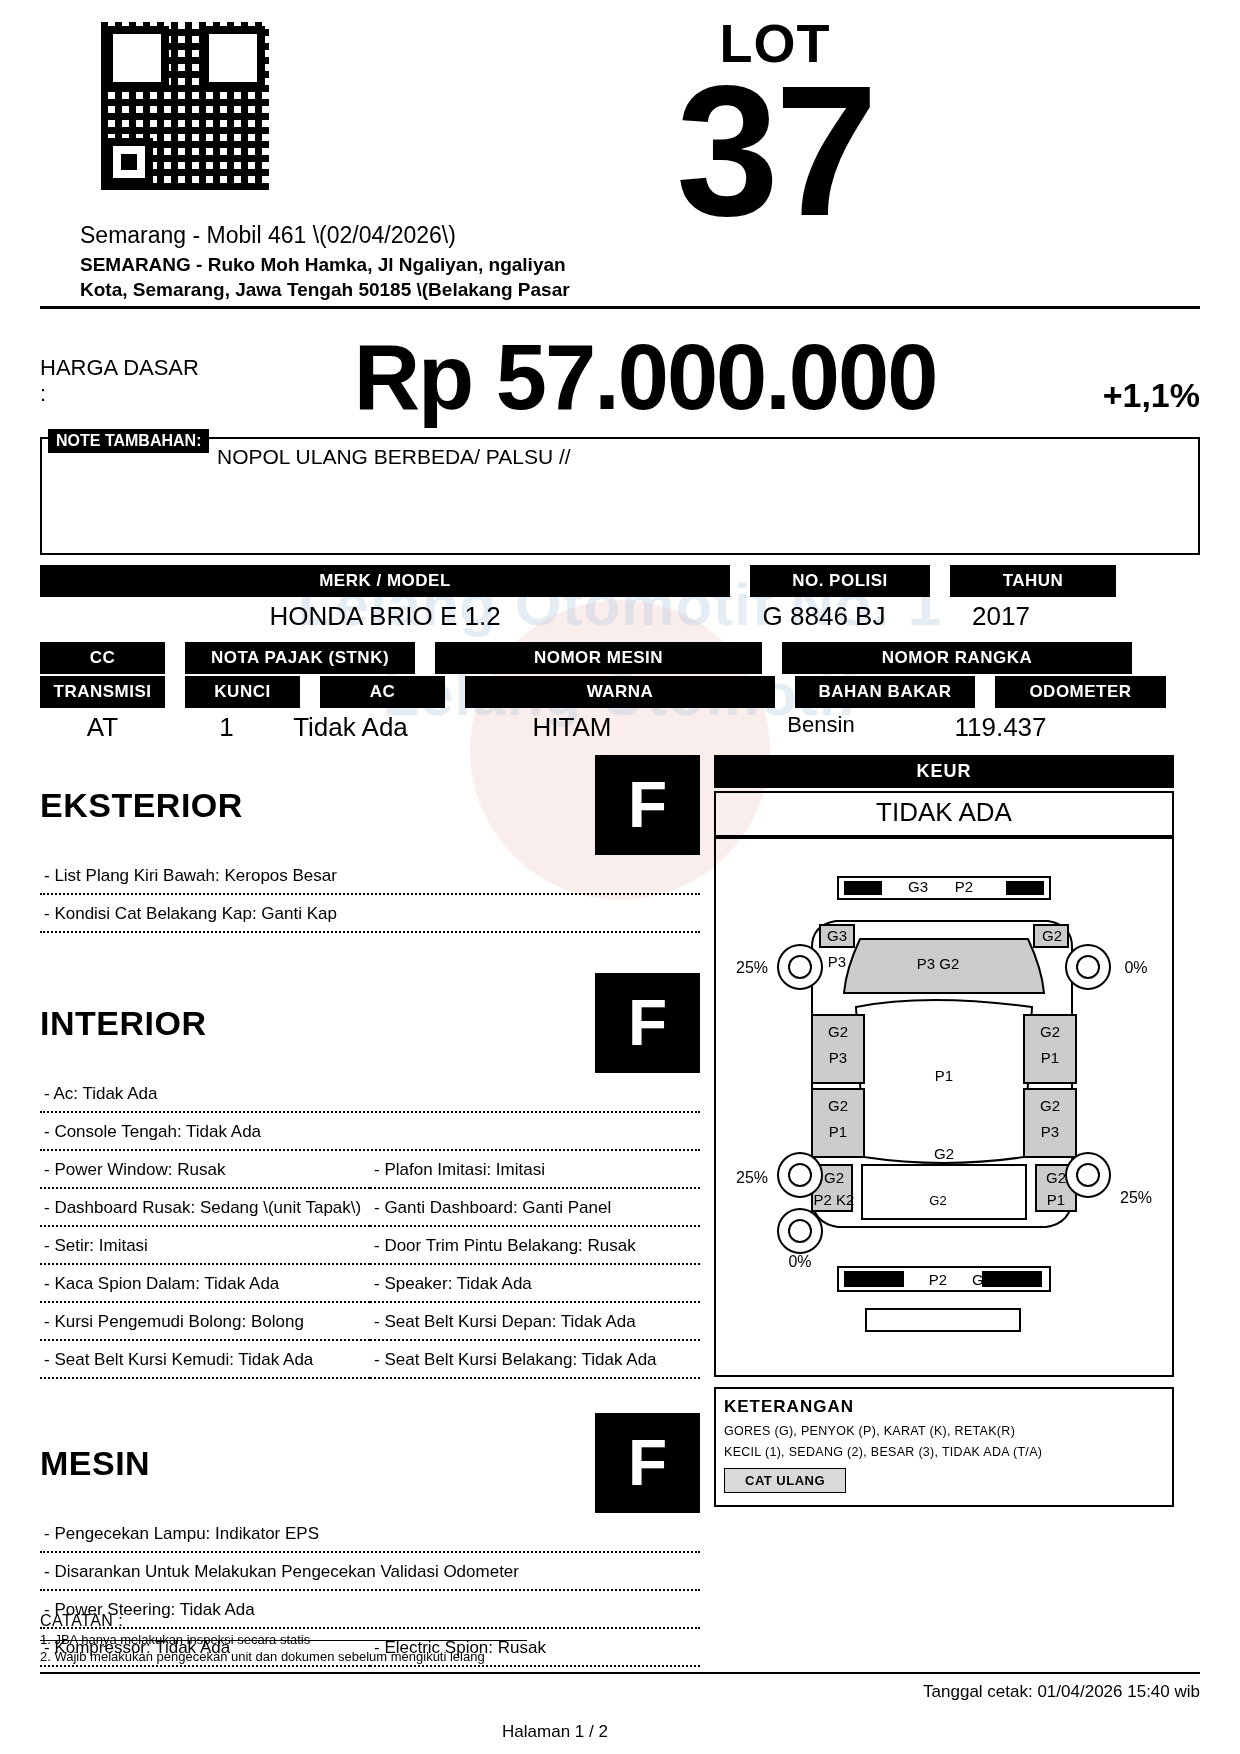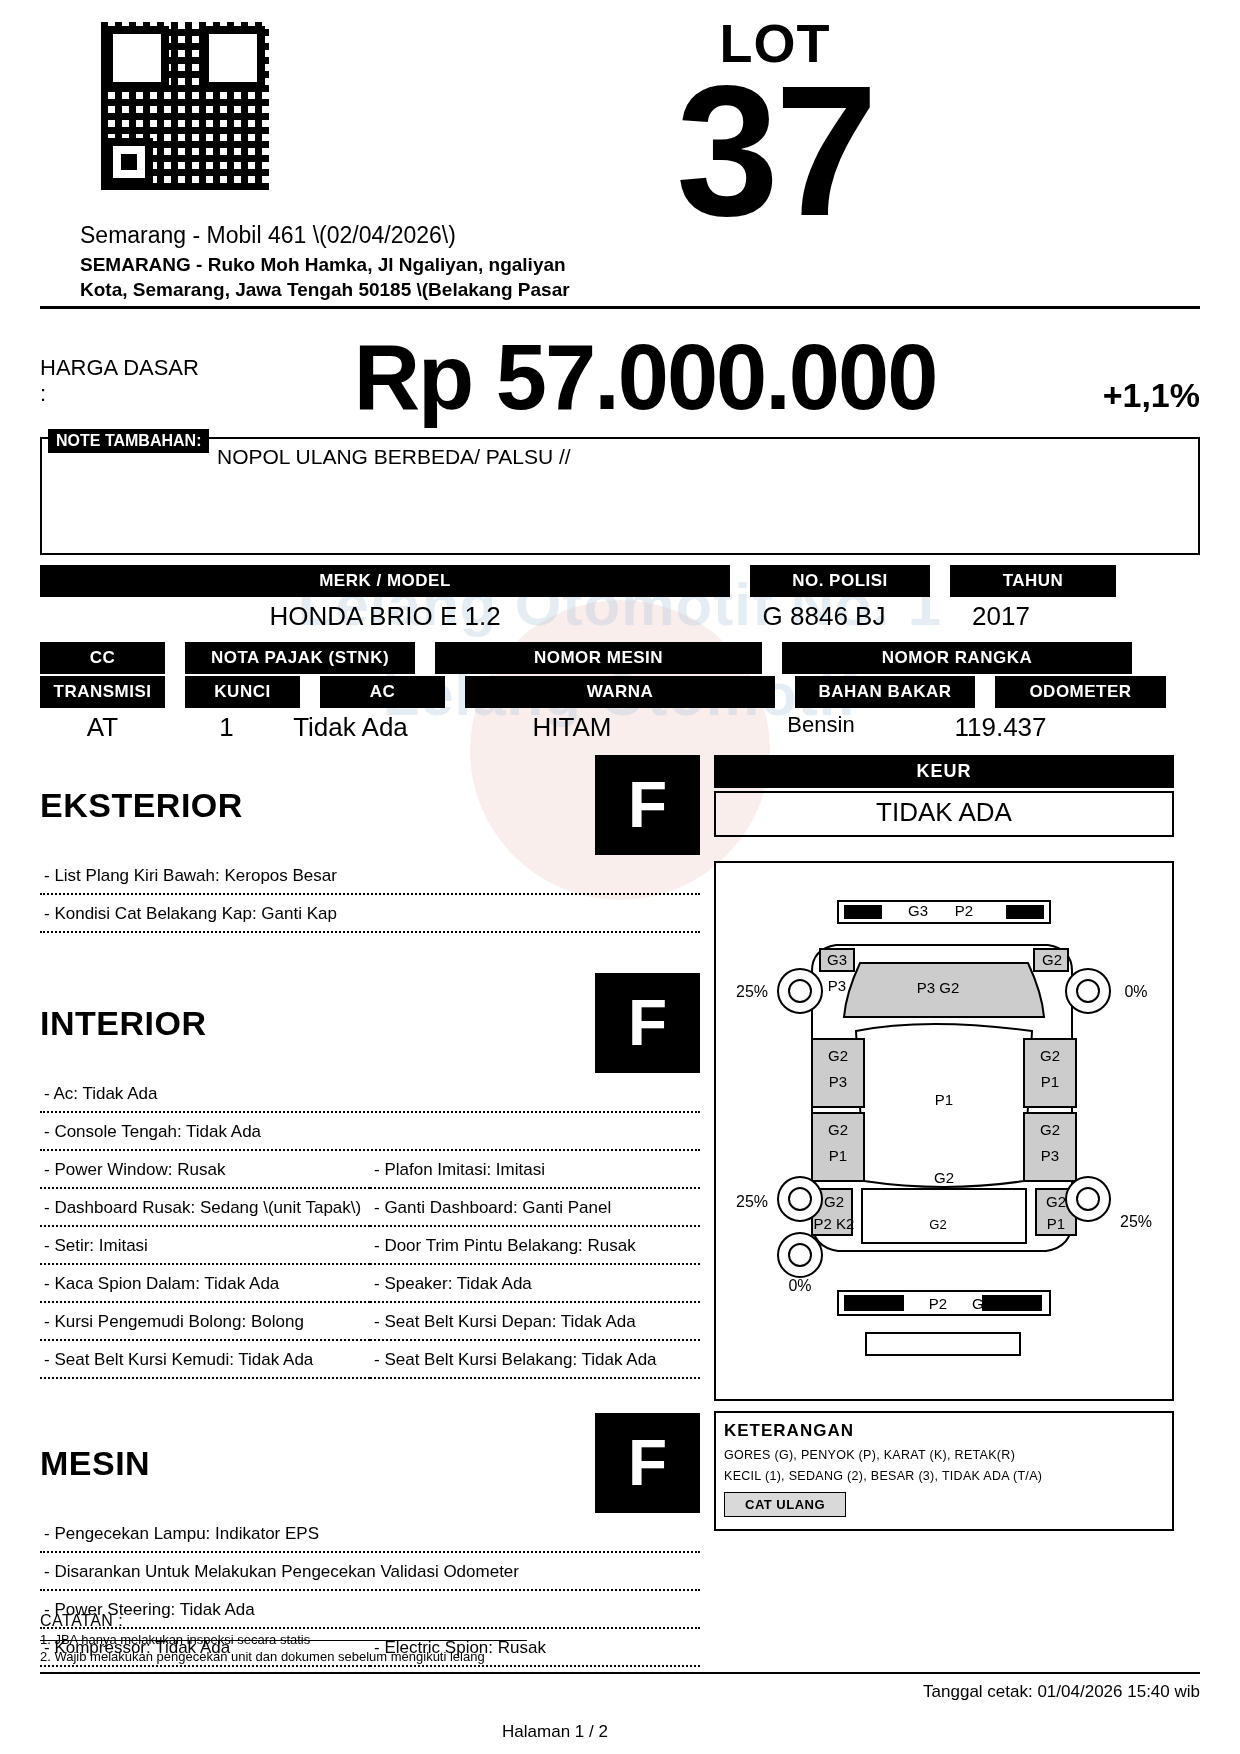--- a/index.html
+++ b/index.html
@@ -188,21 +188,21 @@
     padding: 6px 0; letter-spacing: 1px;
   }
   .keur-val {
     border: 2px solid #000;
     text-align: center; font-size: 26px;
     padding: 4px 0 7px;
     margin-top: 3px;
   }
   .diagram {
     border: 2px solid #000;
-    margin-top: 24px;
+    margin-top: 0;
     height: 540px;
     position: relative;
   }
   .legend {
     border: 2px solid #000;
     margin-top: 10px;
     padding: 8px 8px 12px;
   }
   .legend-title { font-size: 17px; font-weight: 700; letter-spacing: 1px; }
   .legend-line { font-size: 12.5px; margin-top: 7px; letter-spacing: .3px;}

